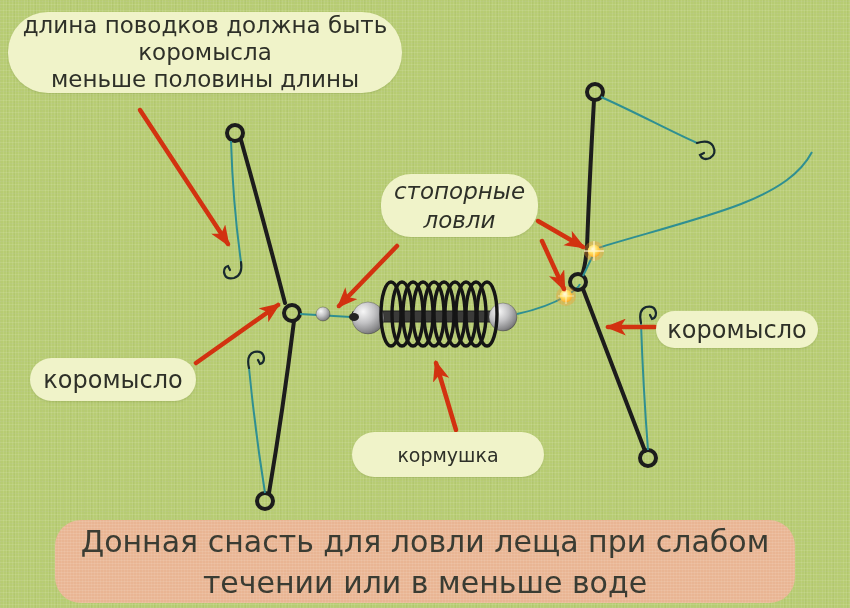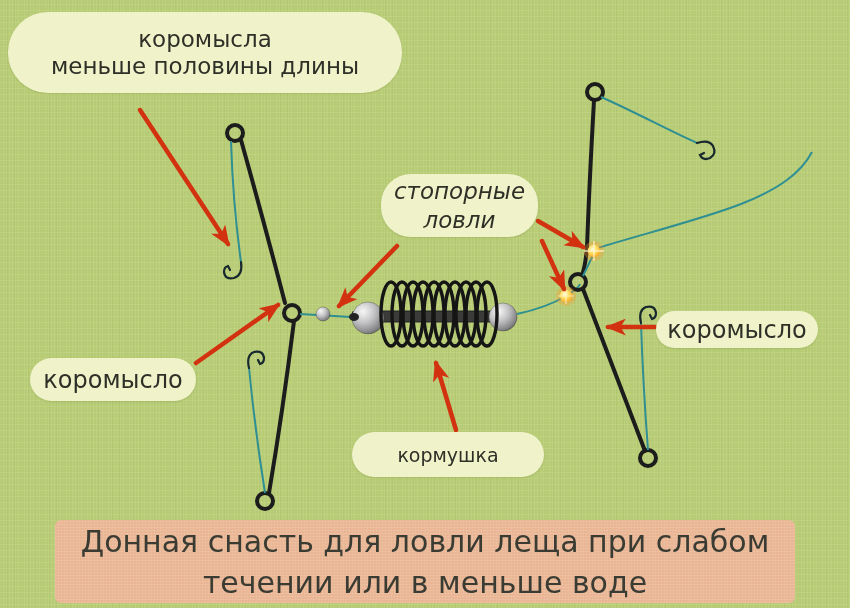--- a/index.html
+++ b/index.html
@@ -21,21 +21,21 @@
     display:flex;flex-direction:column;align-items:center;justify-content:center;
     text-align:center;
     box-shadow:0 1px 2px rgba(60,80,20,0.15);
   }
   .c-leader-note{left:8px;top:12px;width:394px;height:81px;border-radius:40px;font-size:23px;line-height:27px;}
   .c-stopper{left:381px;top:174px;width:157px;height:63px;border-radius:30px;font-size:23px;line-height:29px;font-style:italic;}
   .c-yoke-left{left:30px;top:358px;width:166px;height:43px;border-radius:22px;font-size:24px;}
   .c-yoke-right{left:656px;top:311px;width:162px;height:37px;border-radius:19px;font-size:24px;}
   .c-feeder{left:352px;top:432px;width:192px;height:45px;border-radius:24px;font-size:19px;text-align:right;}
   .banner{
-    position:absolute;left:55px;top:520px;width:740px;height:83px;border-radius:6px;
+    position:absolute;left:55px;top:520px;width:740px;height:83px;border-radius:26px;
     background-color:#e9b593;
     background-image:
       repeating-linear-gradient(0deg, rgba(255,255,255,0.10) 0 1px, rgba(255,255,255,0) 1px 3px),
       repeating-linear-gradient(90deg, rgba(255,255,255,0.07) 0 1px, rgba(255,255,255,0) 1px 3px);
     color:#3a3c33;
     display:flex;flex-direction:column;align-items:center;justify-content:center;
     text-align:center;font-size:30px;line-height:41px;
   }
 </style>
 </head>
@@ -134,20 +134,21 @@
       <path d="M196 363 L278 305" marker-end="url(#ah)"></path>
       <path d="M397 246 L339 306" marker-end="url(#ah)"></path>
       <path d="M542 241 L564 289" marker-end="url(#ah)"></path>
       <path d="M538 221 L583 247" marker-end="url(#ah)"></path>
       <path d="M655 327 L608 327" marker-end="url(#ah)"></path>
       <path d="M456 430 L436 363" marker-end="url(#ah)"></path>
     </g>
   </svg>
 
   <div class="callout c-leader-note">
+    <div>длина поводков должна быть</div>
     <div>коромысла</div>
     <div>меньше половины длины</div>
   </div>
 
   <div class="callout c-stopper">
     <div>стопорные</div>
     <div>ловли</div>
   </div>
 
   <div class="callout c-yoke-left">

